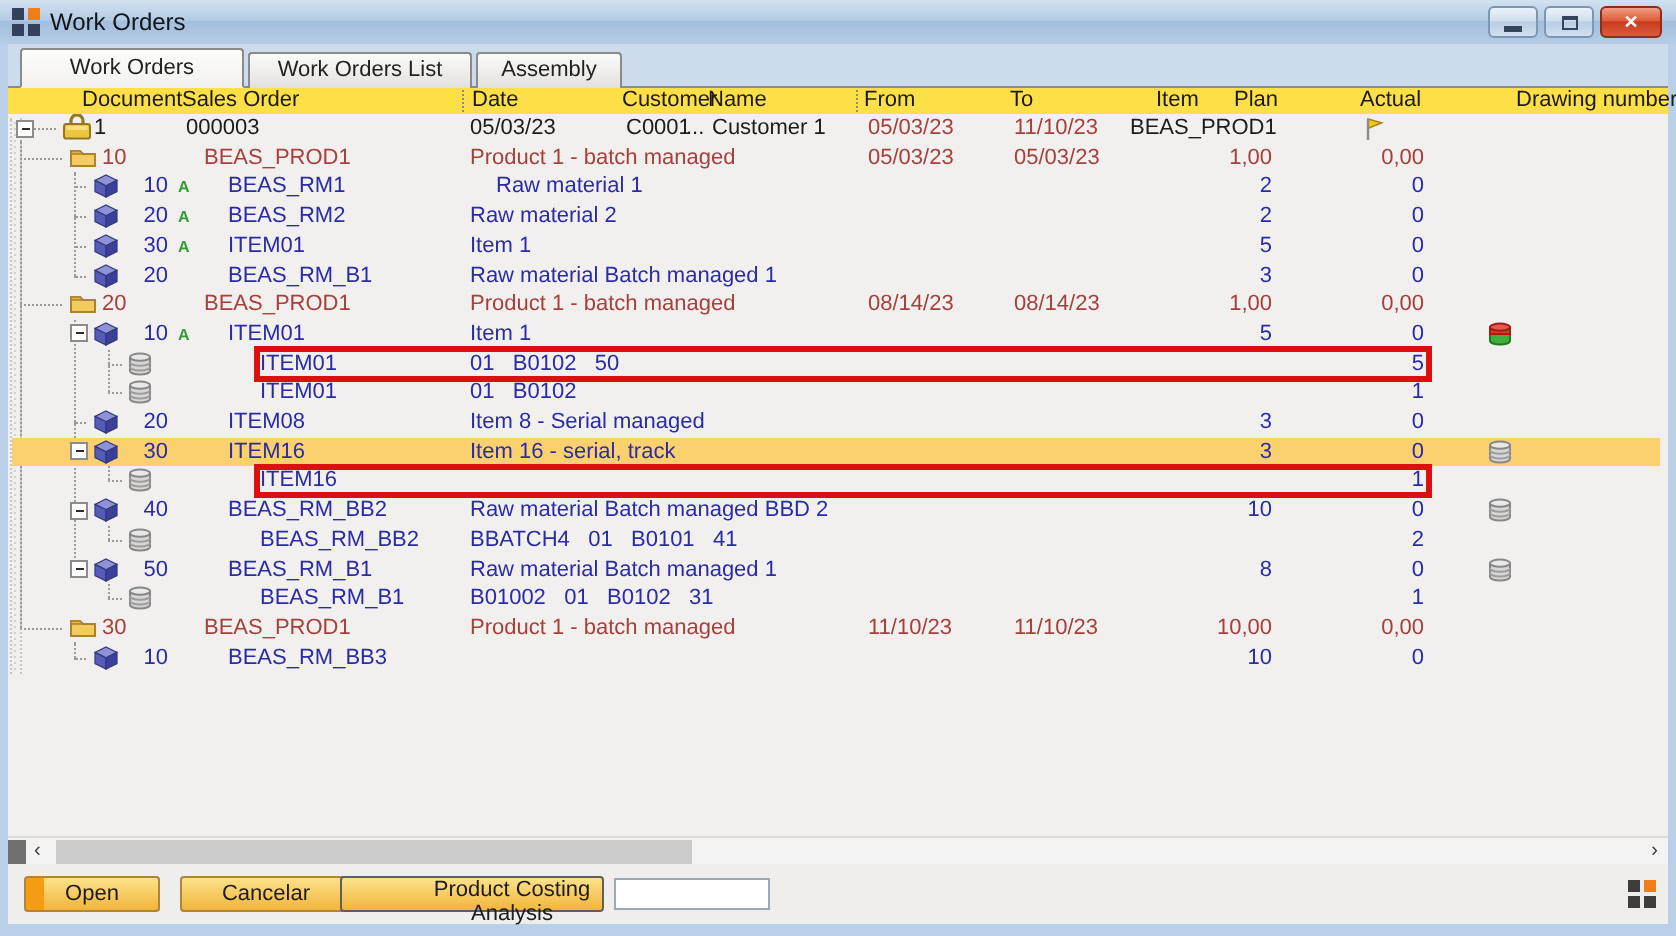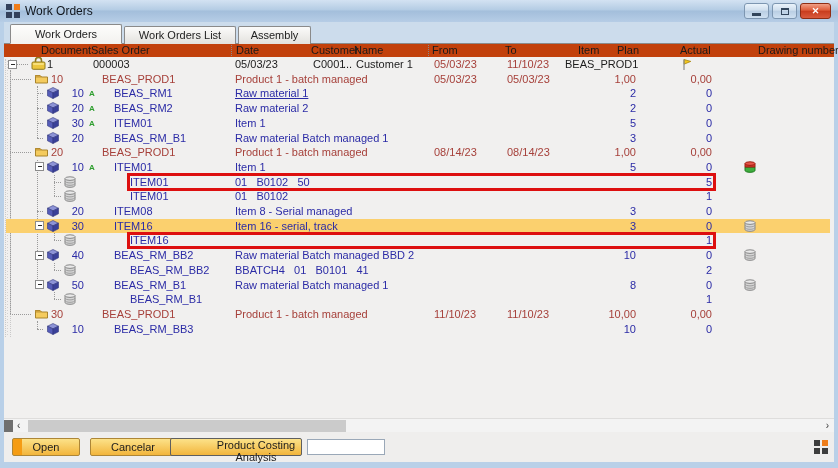--- a/index.html
+++ b/index.html
@@ -24,21 +24,21 @@
   .tab{position:absolute;bottom:-1px;height:18px;line-height:17px;text-align:center;
     border:1px solid #8a8a8a;border-bottom:none;border-radius:2px 2px 0 0;
     background:linear-gradient(#fbfbfa,#e3e1dd);color:#222;cursor:default;}
   .tab.active{height:20px;line-height:19px;background:linear-gradient(#fdfdfc,#f3f2ef);z-index:3;
     border-bottom:1px solid #f3f2ef;}
   .tab.t0{left:6px;width:112px;}
   .tab.t1{left:120px;width:112px;}
   .tab.t2{left:234px;width:73px;}
   
   .grid{position:absolute;left:4px;top:44px;width:830px;height:388px;background:#f1f0ef;}
-  .gheader{position:absolute;left:0;top:0;width:830px;height:13px;background:#c2410c;}
+  .gheader{position:absolute;left:0;top:0;width:830px;height:13px;background:#fde047;}
   .gheader .hcell{position:absolute;top:0;height:13px;line-height:13px;color:#1a1a1a;white-space:pre;}
   .hsep{position:absolute;top:1px;height:11px;width:0;border-left:1px dotted #8a8a8a;}
   .rows{position:absolute;left:0;top:13px;width:830px;height:362px;}
   .left-strip{position:absolute;left:1px;top:2px;width:6px;height:278px;
     background:repeating-linear-gradient(0deg,#b9b9b9 0 1px,rgba(0,0,0,0) 1px 3px);
     background-size:1px 3px;background-position:1px 0,4px 0;background-repeat:repeat-y;
     border-left:1px dotted #ababab;border-right:1px dotted #ababab;opacity:.55;}
   .row{position:absolute;left:2px;width:824px;height:14.7px;line-height:14.5px;white-space:pre;}
   .row.hl{background:#fbd06e;}
   .cell{position:absolute;top:0;height:14.7px;white-space:pre;}
@@ -165,21 +165,21 @@
               <line x1="2" y1="1.5" x2="2" y2="12" stroke="#8c8c8c" stroke-width="1.2"></line>
             </svg></span></div>
         <div class="row t-folder" style="top: 14.7px;"><span class="icon" style="left: 29px; top: 1px;"><svg width="13" height="11" viewBox="0 0 13 11">
               <path d="M0.5,2.5 L5,2.5 L6.5,4 L12.5,4 L12.5,10 L0.5,10 Z" fill="#f4cb5e" stroke="#a9842c"></path>
               <path d="M0.5,2.5 L5,2.5 L6.5,4 L0.5,4 Z" fill="#e6b347" stroke="#a9842c" stroke-width="0.7"></path>
             </svg></span><span class="cell" style="left: 45px;">10</span><span class="cell" style="left: 96px;">BEAS_PROD1</span><span class="cell" style="left: 229px;">Product 1 - batch managed</span><span class="cell c-red" style="left: 428px;">05/03/23</span><span class="cell c-red" style="left: 501px;">05/03/23</span><span class="cell num" style="left: 572px; width: 58px;">1,00</span><span class="cell num" style="left: 640px; width: 66px;">0,00</span></div>
         <div class="row t-item" style="top: 29.4px;"><span class="icon" style="left: 41px; top: 1px;"><svg width="12" height="12" viewBox="0 0 12 12">
               <polygon points="6,0.5 11.5,3.2 6,5.9 0.5,3.2" fill="#8d93d6" stroke="#33387e" stroke-width="0.6"></polygon>
               <polygon points="0.5,3.2 6,5.9 6,11.5 0.5,8.8" fill="#555cb8" stroke="#33387e" stroke-width="0.6"></polygon>
               <polygon points="11.5,3.2 6,5.9 6,11.5 11.5,8.8" fill="#3a4099" stroke="#33387e" stroke-width="0.6"></polygon>
-            </svg></span><span class="cell num" style="left: 56px; width: 22px;">10</span><span class="cell avail" style="left: 83px;">A</span><span class="cell" style="left: 108px;">BEAS_RM1</span><span class="cell" style="left: 229px; text-decoration: underline;">Raw material 1</span><span class="cell num" style="left: 572px; width: 58px;">2</span><span class="cell num" style="left: 640px; width: 66px;">0</span></div>
+            </svg></span><span class="cell num" style="left: 56px; width: 22px;">10</span><span class="cell avail" style="left: 83px;">A</span><span class="cell" style="left: 108px;">BEAS_RM1</span><span class="cell" style="left: 242px;">Raw material 1</span><span class="cell num" style="left: 572px; width: 58px;">2</span><span class="cell num" style="left: 640px; width: 66px;">0</span></div>
         <div class="row t-item" style="top: 44.1px;"><span class="icon" style="left: 41px; top: 1px;"><svg width="12" height="12" viewBox="0 0 12 12">
               <polygon points="6,0.5 11.5,3.2 6,5.9 0.5,3.2" fill="#8d93d6" stroke="#33387e" stroke-width="0.6"></polygon>
               <polygon points="0.5,3.2 6,5.9 6,11.5 0.5,8.8" fill="#555cb8" stroke="#33387e" stroke-width="0.6"></polygon>
               <polygon points="11.5,3.2 6,5.9 6,11.5 11.5,8.8" fill="#3a4099" stroke="#33387e" stroke-width="0.6"></polygon>
             </svg></span><span class="cell num" style="left: 56px; width: 22px;">20</span><span class="cell avail" style="left: 83px;">A</span><span class="cell" style="left: 108px;">BEAS_RM2</span><span class="cell" style="left: 229px;">Raw material 2</span><span class="cell num" style="left: 572px; width: 58px;">2</span><span class="cell num" style="left: 640px; width: 66px;">0</span></div>
         <div class="row t-item" style="top: 58.8px;"><span class="icon" style="left: 41px; top: 1px;"><svg width="12" height="12" viewBox="0 0 12 12">
               <polygon points="6,0.5 11.5,3.2 6,5.9 0.5,3.2" fill="#8d93d6" stroke="#33387e" stroke-width="0.6"></polygon>
               <polygon points="0.5,3.2 6,5.9 6,11.5 0.5,8.8" fill="#555cb8" stroke="#33387e" stroke-width="0.6"></polygon>
               <polygon points="11.5,3.2 6,5.9 6,11.5 11.5,8.8" fill="#3a4099" stroke="#33387e" stroke-width="0.6"></polygon>
             </svg></span><span class="cell num" style="left: 56px; width: 22px;">30</span><span class="cell avail" style="left: 83px;">A</span><span class="cell" style="left: 108px;">ITEM01</span><span class="cell" style="left: 229px;">Item 1</span><span class="cell num" style="left: 572px; width: 58px;">5</span><span class="cell num" style="left: 640px; width: 66px;">0</span></div>
@@ -250,21 +250,21 @@
               <polygon points="11.5,3.2 6,5.9 6,11.5 11.5,8.8" fill="#3a4099" stroke="#33387e" stroke-width="0.6"></polygon>
             </svg></span><span class="cell num" style="left: 56px; width: 22px;">50</span><span class="cell" style="left: 108px;">BEAS_RM_B1</span><span class="cell" style="left: 229px;">Raw material Batch managed 1</span><span class="cell num" style="left: 572px; width: 58px;">8</span><span class="cell num" style="left: 640px; width: 66px;">0</span><span class="icon" style="left: 738px; top: 1px;"><svg width="12" height="12" viewBox="0 0 12 12">
               <path d="M1,2.6 V9.4 c0,1.1 2.2,1.9 5,1.9 s5,-0.8 5,-1.9 V2.6" fill="#d6d6d6" stroke="#878787"></path>
               <ellipse cx="6" cy="2.6" rx="5" ry="1.8" fill="#e9e9e9" stroke="#878787"></ellipse>
               <path d="M1,5 c0,1.1 2.2,1.9 5,1.9 s5,-0.8 5,-1.9 M1,7.4 c0,1.1 2.2,1.9 5,1.9 s5,-0.8 5,-1.9" fill="none" stroke="#9d9d9d"></path>
             </svg></span></div>
         <div class="row t-batch" style="top: 235.2px;"><span class="icon" style="left: 58px; top: 1px;"><svg width="12" height="12" viewBox="0 0 12 12">
               <path d="M1,2.6 V9.4 c0,1.1 2.2,1.9 5,1.9 s5,-0.8 5,-1.9 V2.6" fill="#d6d6d6" stroke="#878787"></path>
               <ellipse cx="6" cy="2.6" rx="5" ry="1.8" fill="#e9e9e9" stroke="#878787"></ellipse>
               <path d="M1,5 c0,1.1 2.2,1.9 5,1.9 s5,-0.8 5,-1.9 M1,7.4 c0,1.1 2.2,1.9 5,1.9 s5,-0.8 5,-1.9" fill="none" stroke="#9d9d9d"></path>
-            </svg></span><span class="cell" style="left: 124px;">BEAS_RM_B1</span><span class="cell num" style="left: 640px; width: 66px;">1</span></div>
+            </svg></span><span class="cell" style="left: 124px;">BEAS_RM_B1</span><span class="cell" style="left: 229px;">B01002   01   B0102   31</span><span class="cell num" style="left: 640px; width: 66px;">1</span></div>
         <div class="row t-folder" style="top: 249.9px;"><span class="icon" style="left: 29px; top: 1px;"><svg width="13" height="11" viewBox="0 0 13 11">
               <path d="M0.5,2.5 L5,2.5 L6.5,4 L12.5,4 L12.5,10 L0.5,10 Z" fill="#f4cb5e" stroke="#a9842c"></path>
               <path d="M0.5,2.5 L5,2.5 L6.5,4 L0.5,4 Z" fill="#e6b347" stroke="#a9842c" stroke-width="0.7"></path>
             </svg></span><span class="cell" style="left: 45px;">30</span><span class="cell" style="left: 96px;">BEAS_PROD1</span><span class="cell" style="left: 229px;">Product 1 - batch managed</span><span class="cell c-red" style="left: 428px;">11/10/23</span><span class="cell c-red" style="left: 501px;">11/10/23</span><span class="cell num" style="left: 572px; width: 58px;">10,00</span><span class="cell num" style="left: 640px; width: 66px;">0,00</span></div>
         <div class="row t-item" style="top: 264.6px;"><span class="icon" style="left: 41px; top: 1px;"><svg width="12" height="12" viewBox="0 0 12 12">
               <polygon points="6,0.5 11.5,3.2 6,5.9 0.5,3.2" fill="#8d93d6" stroke="#33387e" stroke-width="0.6"></polygon>
               <polygon points="0.5,3.2 6,5.9 6,11.5 0.5,8.8" fill="#555cb8" stroke="#33387e" stroke-width="0.6"></polygon>
               <polygon points="11.5,3.2 6,5.9 6,11.5 11.5,8.8" fill="#3a4099" stroke="#33387e" stroke-width="0.6"></polygon>
             </svg></span><span class="cell num" style="left: 56px; width: 22px;">10</span><span class="cell" style="left: 108px;">BEAS_RM_BB3</span><span class="cell num" style="left: 572px; width: 58px;">10</span><span class="cell num" style="left: 640px; width: 66px;">0</span></div>
       </div>

